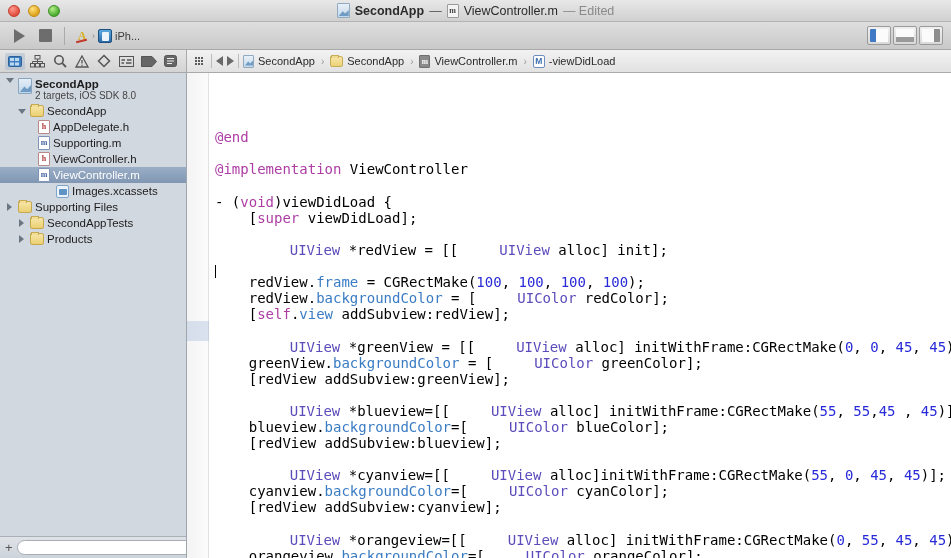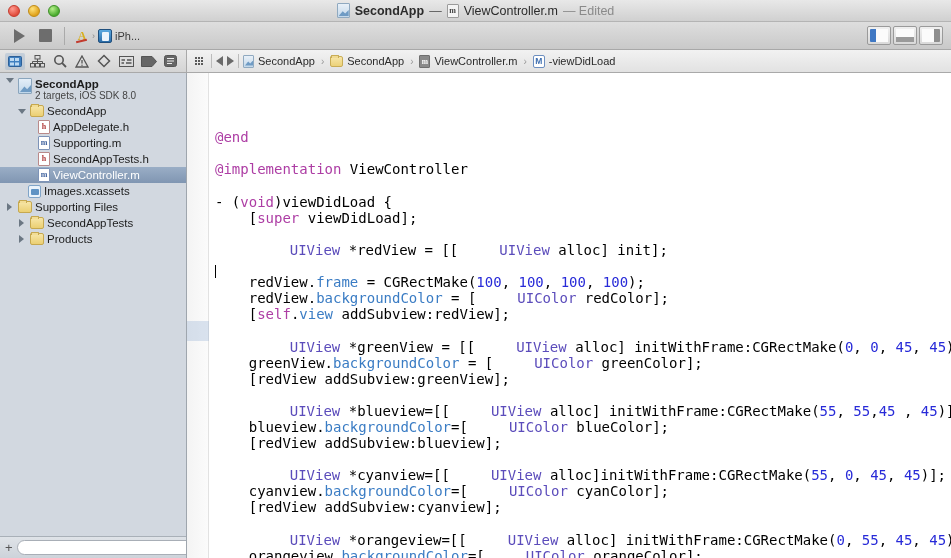--- a/index.html
+++ b/index.html
@@ -463,30 +463,30 @@
           <span class="r-label">AppDelegate.h</span>
         </div>
 
         <div class="row" style="padding-left:38px">
           <span class="ic-m2">m</span>
           <span class="r-label">Supporting.m</span>
         </div>
 
         <div class="row" style="padding-left:38px">
           <span class="ic-h">h</span>
-          <span class="r-label">SecondAppTests.h</span>
+          <span class="r-label">ViewController.h</span>
         </div>
 
         <div class="row selected" style="padding-left:38px">
           <span class="ic-m2">m</span>
           <span class="r-label">ViewController.m</span>
         </div>
 
 
-        <div class="row" style="padding-left:28px">
+        <div class="row" style="padding-left:56px">
           <span class="ic-xcassets"></span>
           <span class="r-label">Images.xcassets</span>
         </div>
 
         <div class="row" style="">
           <span class="tw">
               <span class="tri-right"></span>
             </span>
           <span class="ic-folder2"></span>
           <span class="r-label">Supporting Files</span>

